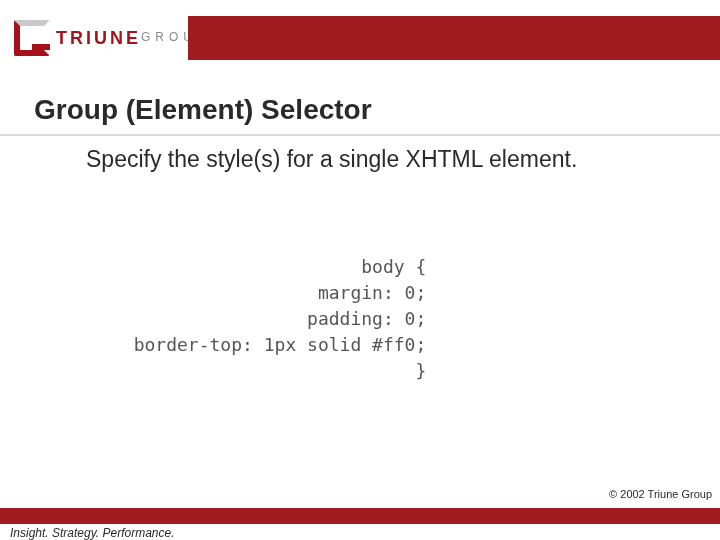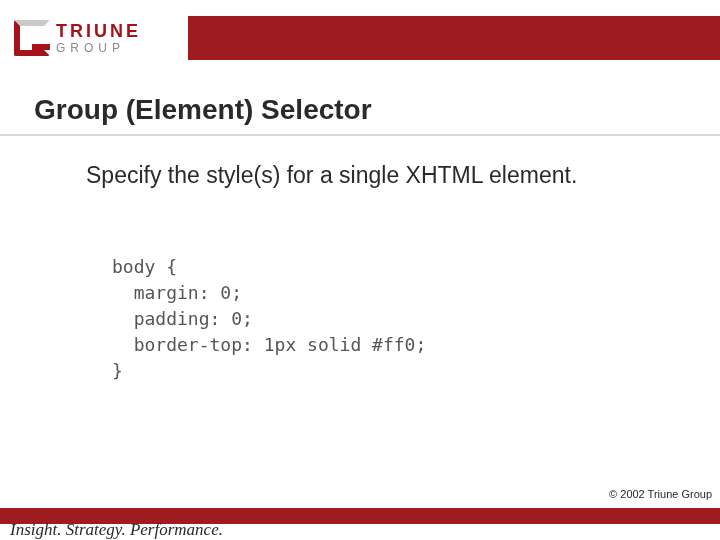--- a/index.html
+++ b/index.html
@@ -46,21 +46,20 @@
   .logo-mark .g-inner {
     position: absolute;
     right: 0;
     bottom: 6px;
     width: 18px;
     height: 6px;
     background: #a5121c;
   }
   .logo-text {
     display: flex;
-    flex-direction: column;
     line-height: 1;
   }
   .logo-name {
     font-family: "Trebuchet MS", Arial, sans-serif;
     font-weight: bold;
     font-size: 18px;
     letter-spacing: 3px;
     color: #a5121c;
   }
   .logo-sub {
@@ -90,37 +89,38 @@
   .title-underline {
     position: absolute;
     top: 134px;
     left: 0;
     width: 720px;
     height: 2px;
     background: #d9d9d9;
   }
   .body-text {
     position: absolute;
-    top: 160px;
+    top: 144px;
     left: 86px;
     width: 560px;
     font-family: Verdana, Geneva, sans-serif;
     font-size: 23px;
     color: #2a2a2a;
     line-height: 1.35;
   }
   .code-block {
     position: absolute;
     top: 254px;
     left: 112px;
     font-family: "Lucida Console", Consolas, monospace;
     font-size: 18px;
     color: #565656;
     line-height: 1.45;
     white-space: pre;
+    text-align: right;
   }
   .copyright {
     position: absolute;
     bottom: 40px;
     right: 8px;
     font-family: Arial, sans-serif;
     font-size: 11px;
     color: #2a2a2a;
   }
   .footer-bar {
@@ -128,23 +128,23 @@
     bottom: 16px;
     left: 0;
     width: 720px;
     height: 16px;
     background: #9e1b1f;
   }
   .tagline {
     position: absolute;
     bottom: 0;
     left: 10px;
-    font-family: Liberation Serif, serif;
+    font-family: Liberation Sans, sans-serif;
     font-style: italic;
-    font-size: 17px;
+    font-size: 12px;
     color: #2a2a2a;
   }
 </style>
 </head>
 <body>
 
 <div class="header">
   <div class="logo-area">
     <div class="logo-mark">
       <div class="g-outer"></div>

